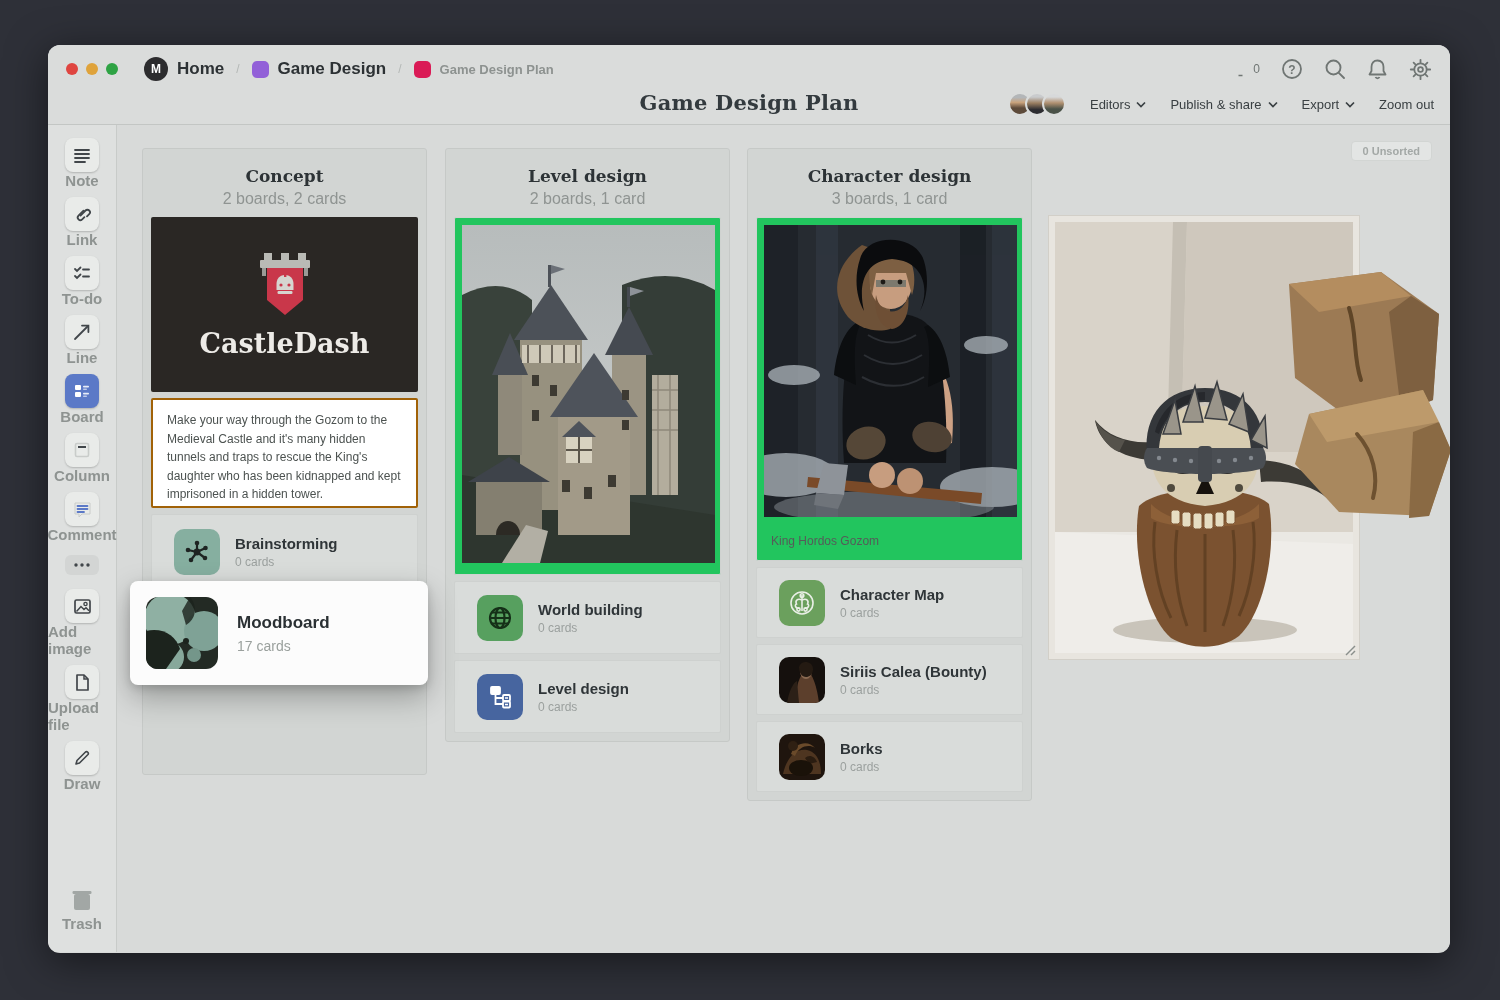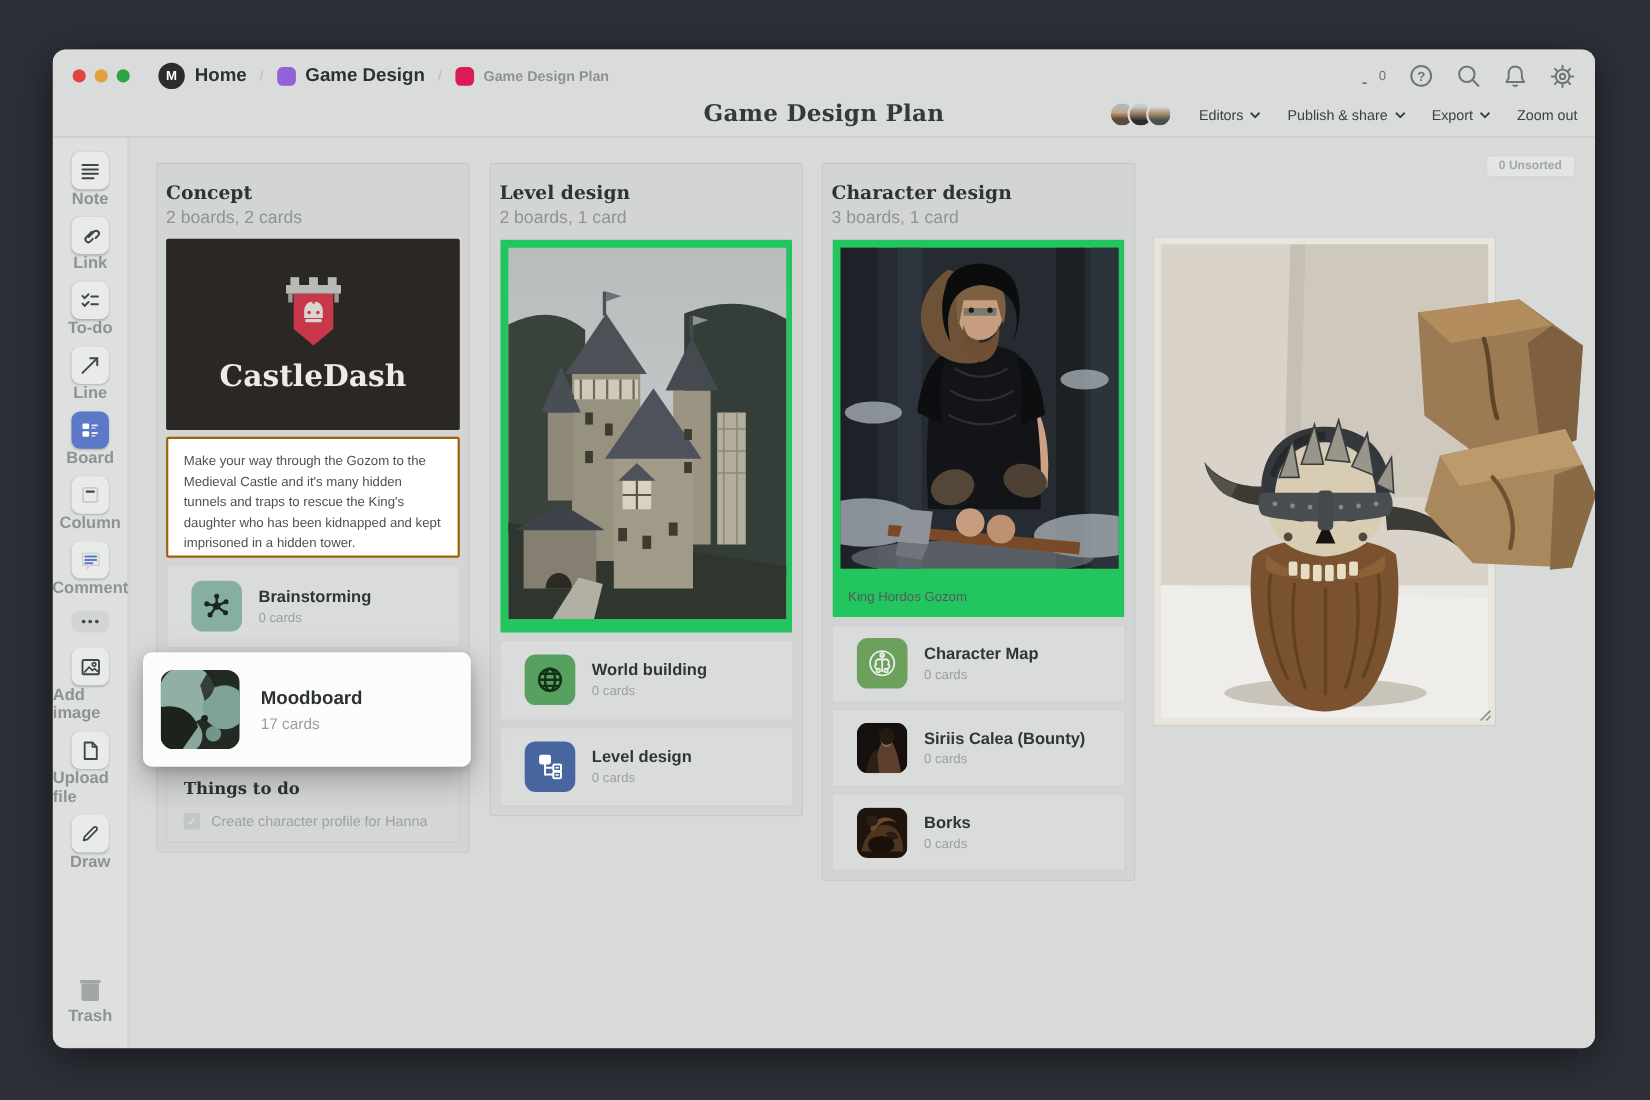--- a/index.html
+++ b/index.html
@@ -43,21 +43,21 @@
   .tool { display:flex; flex-direction:column; align-items:center; margin-bottom:8px; }
   .tool-tile { width:34px; height:34px; border-radius:8px; background:#e9ebe9; box-shadow:0 1px 2px rgba(0,0,0,.2); display:flex; align-items:center; justify-content:center; }
   .tool-tile.blue { background:#5b79c7; }
   .tool-label { font-size:15px; color:#8e9391; margin-top:0;font-weight:bold; }
   .more-pill { width:34px; height:20px; border-radius:6px; background:#d3d5d4; display:flex; align-items:center; justify-content:center; margin:4px 0 14px; }
   .trash-tool { margin-top:auto; }
 
   
   .canvas { position:relative; flex:1; overflow:hidden; background:#d8dad9; }
   .column { position:absolute; background:#d2d5d3; border:1px solid #c6c9c7; border-radius:3px; padding:8px; display:flex; flex-direction:column; gap:6px; }
-  .col-head { text-align:left; padding:9px 0 3px; }
+  .col-head { text-align:center; padding:9px 0 3px; }
   .col-title { font-family:"DejaVu Serif", serif; font-size:17px; font-weight:bold; color:#2d3336; }
   .col-sub { font-size:16px; color:#8f9492; margin-top:4px; }
 
   .logo-card { height:175px; background:#2a2724; border-radius:2px; display:flex; flex-direction:column; align-items:center; justify-content:center; gap:9px; }
   .logo-word { font-family:"DejaVu Serif", serif; font-size:27px; font-weight:bold; color:#edebe7; }
 
   .note-card { height:110px; background:#ffffff; border:2px solid #a16207; border-radius:2px; padding:11px 14px; font-size:12px; line-height:1.55; color:#4c5250; }
 
   .board-row { height:76px; background:#d9dcda; border:1px solid #ced1cf; border-radius:2px; display:flex; align-items:center; gap:15px; padding:0 12px 0 22px; }
   .b-icon { width:46px; height:46px; border-radius:10px; overflow:hidden; flex:none; display:flex; align-items:center; justify-content:center; }
@@ -71,21 +71,21 @@
   .checkbox { width:15px; height:15px; border-radius:3px; background:#c2c6c4; color:#e6e9e7; font-size:10px; display:flex; align-items:center; justify-content:center; }
   .todo-label { font-size:13px; color:#9da2a0; }
 
   .photo-card { background:#22c55e; border:1px solid #cfd2d0; border-radius:2px; padding:7px; }
   .caption { padding:13px 7px 5px; font-size:12px; color:#565b59; }
 
   .skull-card { position:absolute; left:931px; top:90px; width:312px; height:445px; background:#e8e5df; border:1px solid #d2cfc8; padding:6px; }
   .rocks { position:absolute; left:212px; top:56px; width:190px; height:266px; pointer-events:none; }
   .resize-handle { position:absolute; right:3px; bottom:3px; }
 
-  .float-card { position:absolute; left:13px; top:468px; width:298px; height:104px; background:#fcfcfc; border-radius:8px;
+  .float-card { position:absolute; left:13px; top:456px; width:298px; height:104px; background:#fcfcfc; border-radius:8px;
     box-shadow:0 12px 30px rgba(0,0,0,.28), 0 3px 8px rgba(0,0,0,.14); display:flex; align-items:center; gap:19px; padding:0 16px; z-index:5; }
   .f-thumb { width:72px; height:72px; border-radius:12px; overflow:hidden; flex:none; }
   .f-name { font-size:17px; font-weight:bold; color:#2a3033; }
   .f-count { font-size:14px; color:#9aa09d; margin-top:5px; }
 
   .badge { position:absolute; right:18px; top:16px; background:#e3e5e4; border:1px solid #d2d5d3; border-radius:4px; padding:3px 11px; font-size:11px; font-weight:bold; color:#a3a8a6; }
 </style>
 </head>
 <body>
 
@@ -371,27 +371,20 @@
                   <circle cx="5" cy="12" r="2.3"></circle>
                 </g>
               </svg>
           </span>
           <span>
             <div class="b-name">Brainstorming</div>
             <div class="b-count">0 cards</div>
           </span>
         </div>
         <div class="spacer"></div>
-        <div class="todo-card">
-          <div class="todo-title">Things to do</div>
-          <div class="todo-item">
-            <span class="checkbox">✓</span>
-            <span class="todo-label">Create character profile for Hanna</span>
-          </div>
-        </div>
       </div>
 
       <div class="column" style="left:328px; top:23px; width:285px; height:594px;">
         <div class="col-head">
           <div class="col-title">Level design</div>
           <div class="col-sub">2 boards, 1 card</div>
         </div>
         <div class="photo-card">
           <svg width="253" height="338" viewBox="0 0 253 338">
             <defs>

